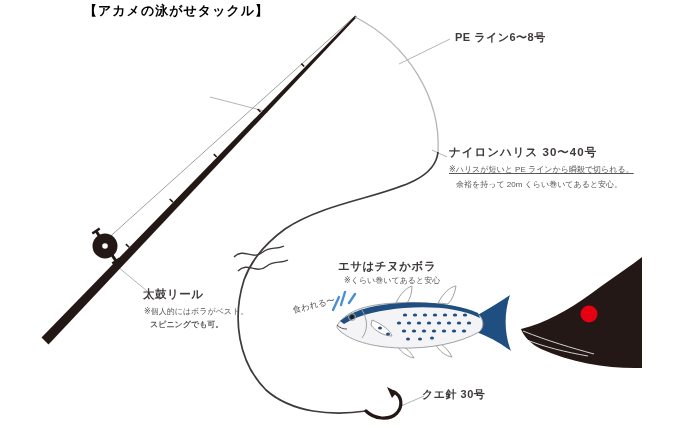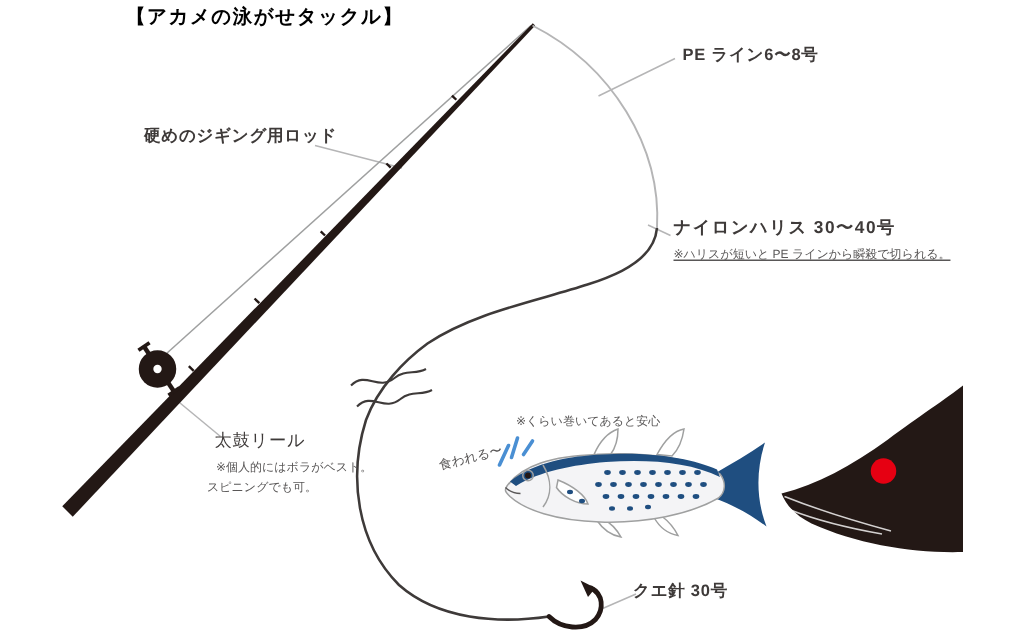--- a/index.html
+++ b/index.html
@@ -11,23 +11,23 @@
   .lbl{position:absolute;white-space:nowrap;line-height:1.15;}
   .lbl-title{left:84px;top:4px;font-size:13px;font-weight:700;color:#000;letter-spacing:1px;}
   .lbl-pe{left:455px;top:31px;font-size:11px;font-weight:600;letter-spacing:.5px;}
   .lbl-rod{left:96px;top:85px;font-size:11px;font-weight:600;letter-spacing:.5px;}
   .lbl-nylon{left:449px;top:146px;font-size:11.5px;font-weight:600;letter-spacing:1px;}
   .lbl-nylon-n1{left:449px;top:165px;font-size:8px;color:#595757;text-decoration:underline;}
   .lbl-nylon-n2{left:456px;top:180px;font-size:8px;color:#595757;}
   .lbl-bait{left:338px;top:260px;font-size:11.5px;font-weight:600;letter-spacing:.5px;}
   .lbl-bait-n{left:344px;top:276px;font-size:8px;color:#595757;}
   .lbl-bitten{left:293px;top:306px;font-size:8.5px;color:#595757;transform:rotate(-14deg);transform-origin:left center;}
-  .lbl-reel{left:143px;top:288px;font-size:11.5px;font-weight:400;letter-spacing:.5px;text-align:right;}
+  .lbl-reel{left:143px;top:288px;font-size:11.5px;font-weight:700;letter-spacing:.5px;text-align:right;}
   .lbl-reel-n1{left:144px;top:307px;font-size:8px;color:#595757;}
-  .lbl-reel-n2{left:138px;top:320px;font-size:8px;color:#595757;}
+  .lbl-reel-n2{left:150px;top:320px;font-size:8px;color:#595757;font-weight:bold;}
   .lbl-hook{left:422px;top:388px;font-size:11px;font-weight:600;letter-spacing:.5px;}
 </style>
 </head>
 <body>
 
 <div class="stage">
 
   <svg width="690" height="427" viewBox="0 0 690 427">
 
     <g stroke="#b5b5b6" stroke-width="1" fill="none">
@@ -123,22 +123,23 @@
     <g>
       <path d="M521,329 C545,323 567,311 592,293 C612,278 632,265 642,257 L642,368 C610,369 572,363 541,349 C531,344 524,337 521,329 Z" fill="#231815"></path>
       <path d="M523,331 C548,341 572,348 594,354" stroke="#ffffff" stroke-width="1" fill="none" opacity="0.8"></path>
       <path d="M527,340 C545,347 565,352 588,356" stroke="#ffffff" stroke-width="1" fill="none" opacity="0.8"></path>
       <circle cx="589" cy="314" r="8.5" fill="#e60012"></circle>
     </g>
   </svg>
 
   <div class="lbl lbl-title">【アカメの泳がせタックル】</div>
   <div class="lbl lbl-pe">PE ライン6〜8号</div>
-  <div class="lbl lbl-rod">硬めのジギング用ロッド</div>
   <div class="lbl lbl-nylon">ナイロンハリス 30〜40号</div>
   <div class="lbl lbl-nylon-n1">※ハリスが短いと PE ラインから瞬殺で切られる。</div>
+  <div class="lbl lbl-nylon-n2">余裕を持って 20m くらい巻いてあると安心。</div>
+  <div class="lbl lbl-bait">エサはチヌかボラ</div>
   <div class="lbl lbl-bait-n">※くらい巻いてあると安心</div>
   <div class="lbl lbl-bitten">食われる〜</div>
   <div class="lbl lbl-reel">太鼓リール</div>
   <div class="lbl lbl-reel-n1">※個人的にはボラがベスト。</div>
   <div class="lbl lbl-reel-n2">スピニングでも可。</div>
   <div class="lbl lbl-hook">クエ針 30号</div>
 </div>
 
 </body></html>

